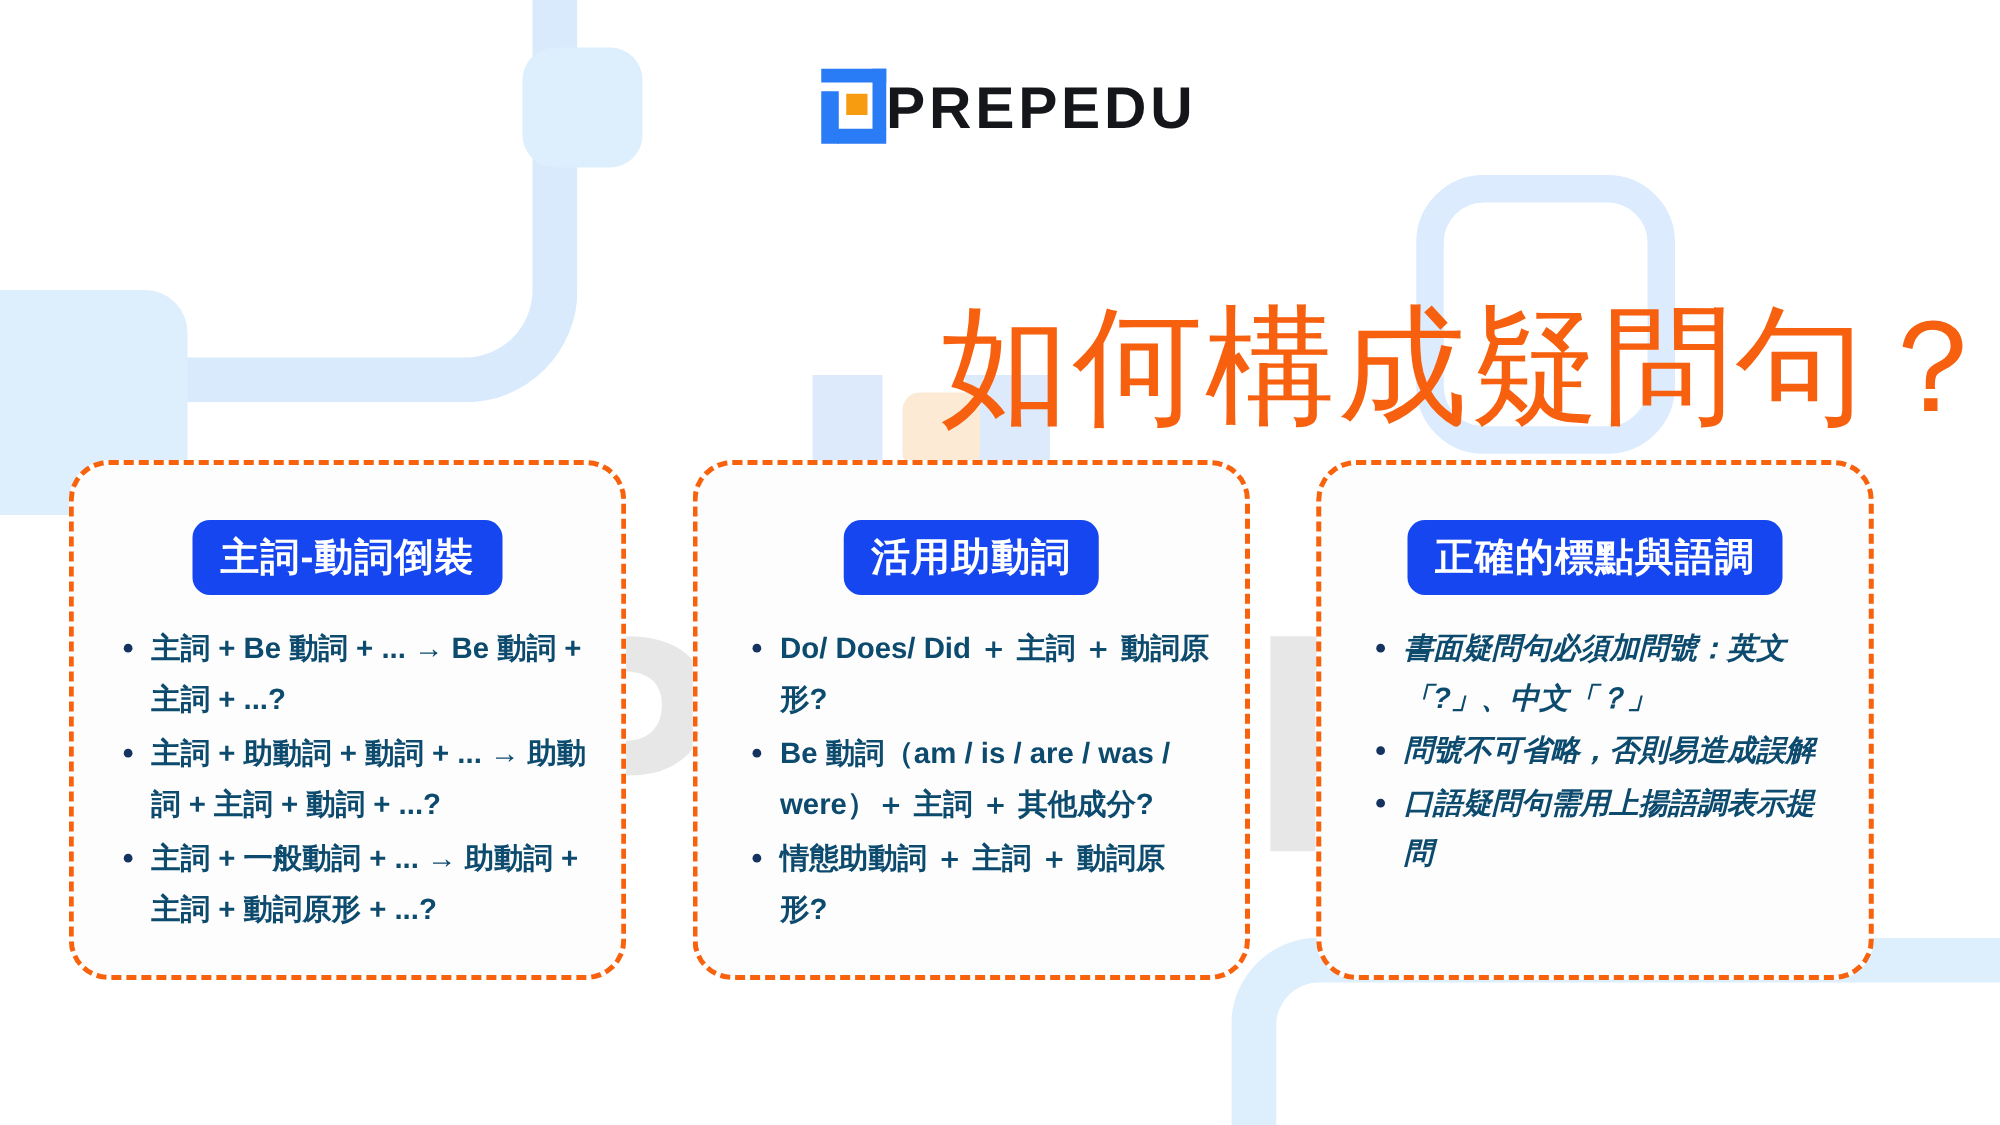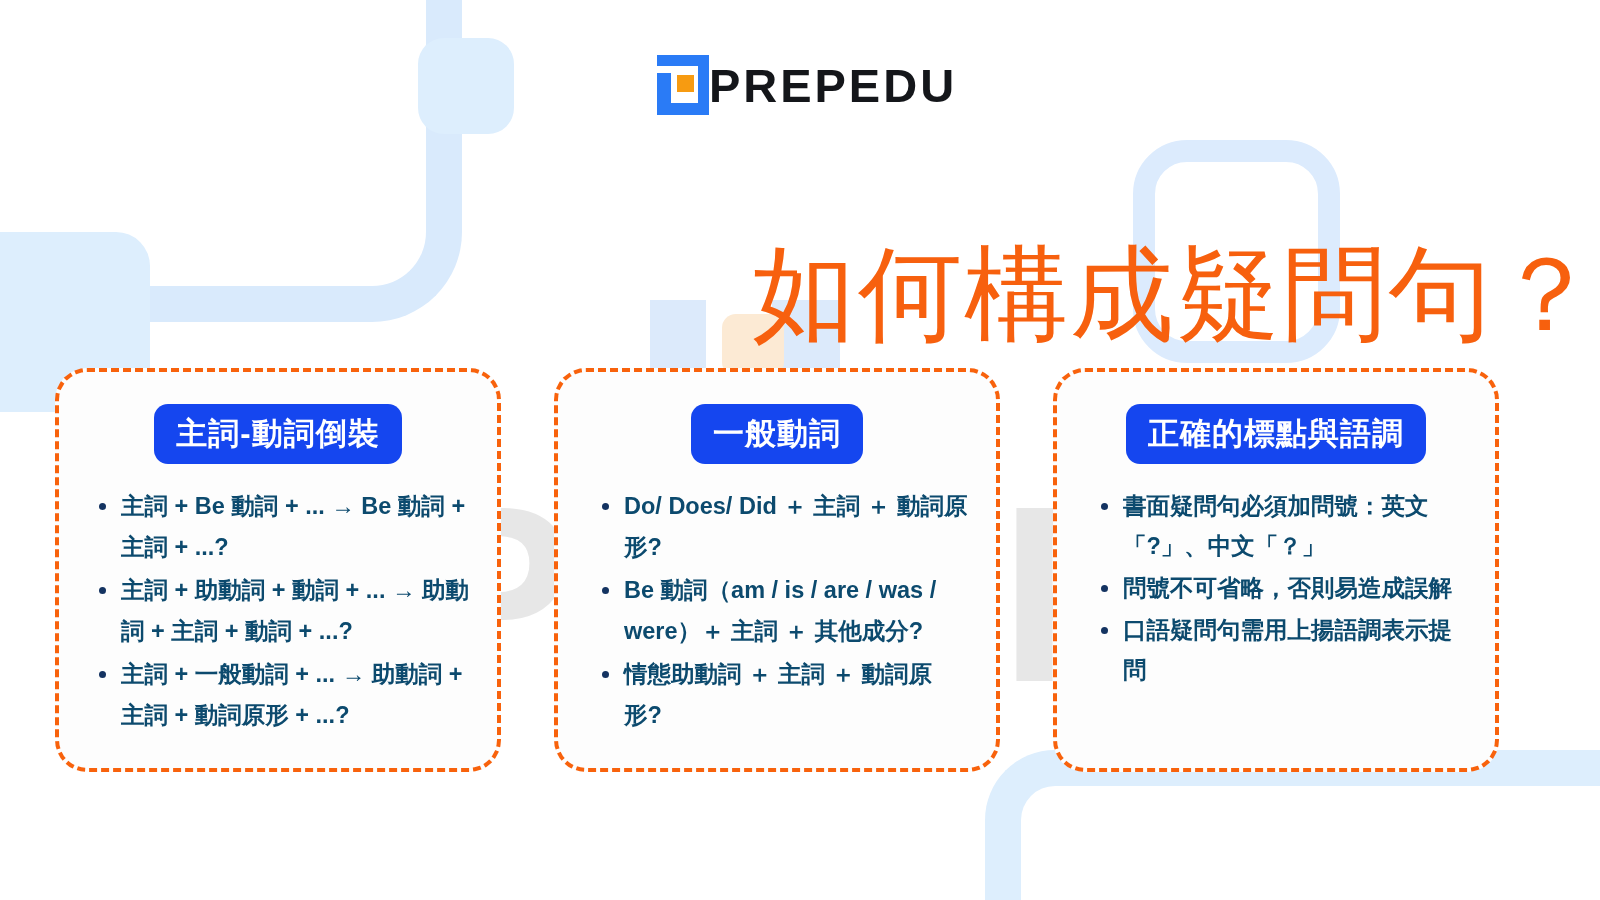--- a/index.html
+++ b/index.html
@@ -214,21 +214,21 @@
     width: 446px;
     min-height: 370px;
     box-sizing: border-box;
     background: #fdfdfd;
     border: 4px dashed #f8620c;
     border-radius: 32px;
     padding: 28px 22px 30px 22px;
   }
   .card-badge {
     display: block;
-    margin: 4px auto 22px auto;
+    margin: 16px auto 22px auto;
     width: fit-content;
     background: #1546ef;
     color: #ffffff;
     font-size: 31px;
     line-height: 31px;
     font-weight: 700;
     letter-spacing: 1px;
     padding: 14px 22px 15px 22px;
     border-radius: 14px;
     white-space: nowrap;
@@ -250,21 +250,21 @@
     content: "";
     position: absolute;
     left: -22px;
     top: 17px;
     width: 7px;
     height: 7px;
     border-radius: 50%;
     background: #143361;
   }
   .card-2 .card-list { padding-left: 44px; }
-  .card-3 .card-list { padding-left: 44px; }
+  .card-3 .card-list { padding-left: 44px; font-style: italic; }
   .card-3 .card-list li { line-height: 40px; }
 </style>
 </head>
 <body>
 
 <div id="stage">
 
   <div class="deco deco-tl-frame"></div>
   <div class="deco deco-tl-square"></div>
   <div class="deco deco-left-block"></div>
@@ -296,21 +296,21 @@
     <div class="card card-1">
       <div class="card-badge">主詞-動詞倒裝</div>
       <ul class="card-list">
         <li>主詞 + Be 動詞 + ... → Be 動詞 + 主詞 + ...?</li>
         <li>主詞 + 助動詞 + 動詞 + ... → 助動詞 + 主詞 + 動詞 + ...?</li>
         <li>主詞 + 一般動詞 + ... → 助動詞 + 主詞 + 動詞原形 + ...?</li>
       </ul>
     </div>
 
     <div class="card card-2">
-      <div class="card-badge">一般動詞</div>
+      <div class="card-badge">活用助動詞</div>
       <ul class="card-list">
         <li>Do/ Does/ Did ＋ 主詞 ＋ 動詞原形?</li>
         <li>Be 動詞（am / is / are / was / were）＋ 主詞 ＋ 其他成分?</li>
         <li>情態助動詞 ＋ 主詞 ＋ 動詞原形?</li>
       </ul>
     </div>
 
     <div class="card card-3">
       <div class="card-badge">正確的標點與語調</div>
       <ul class="card-list">

